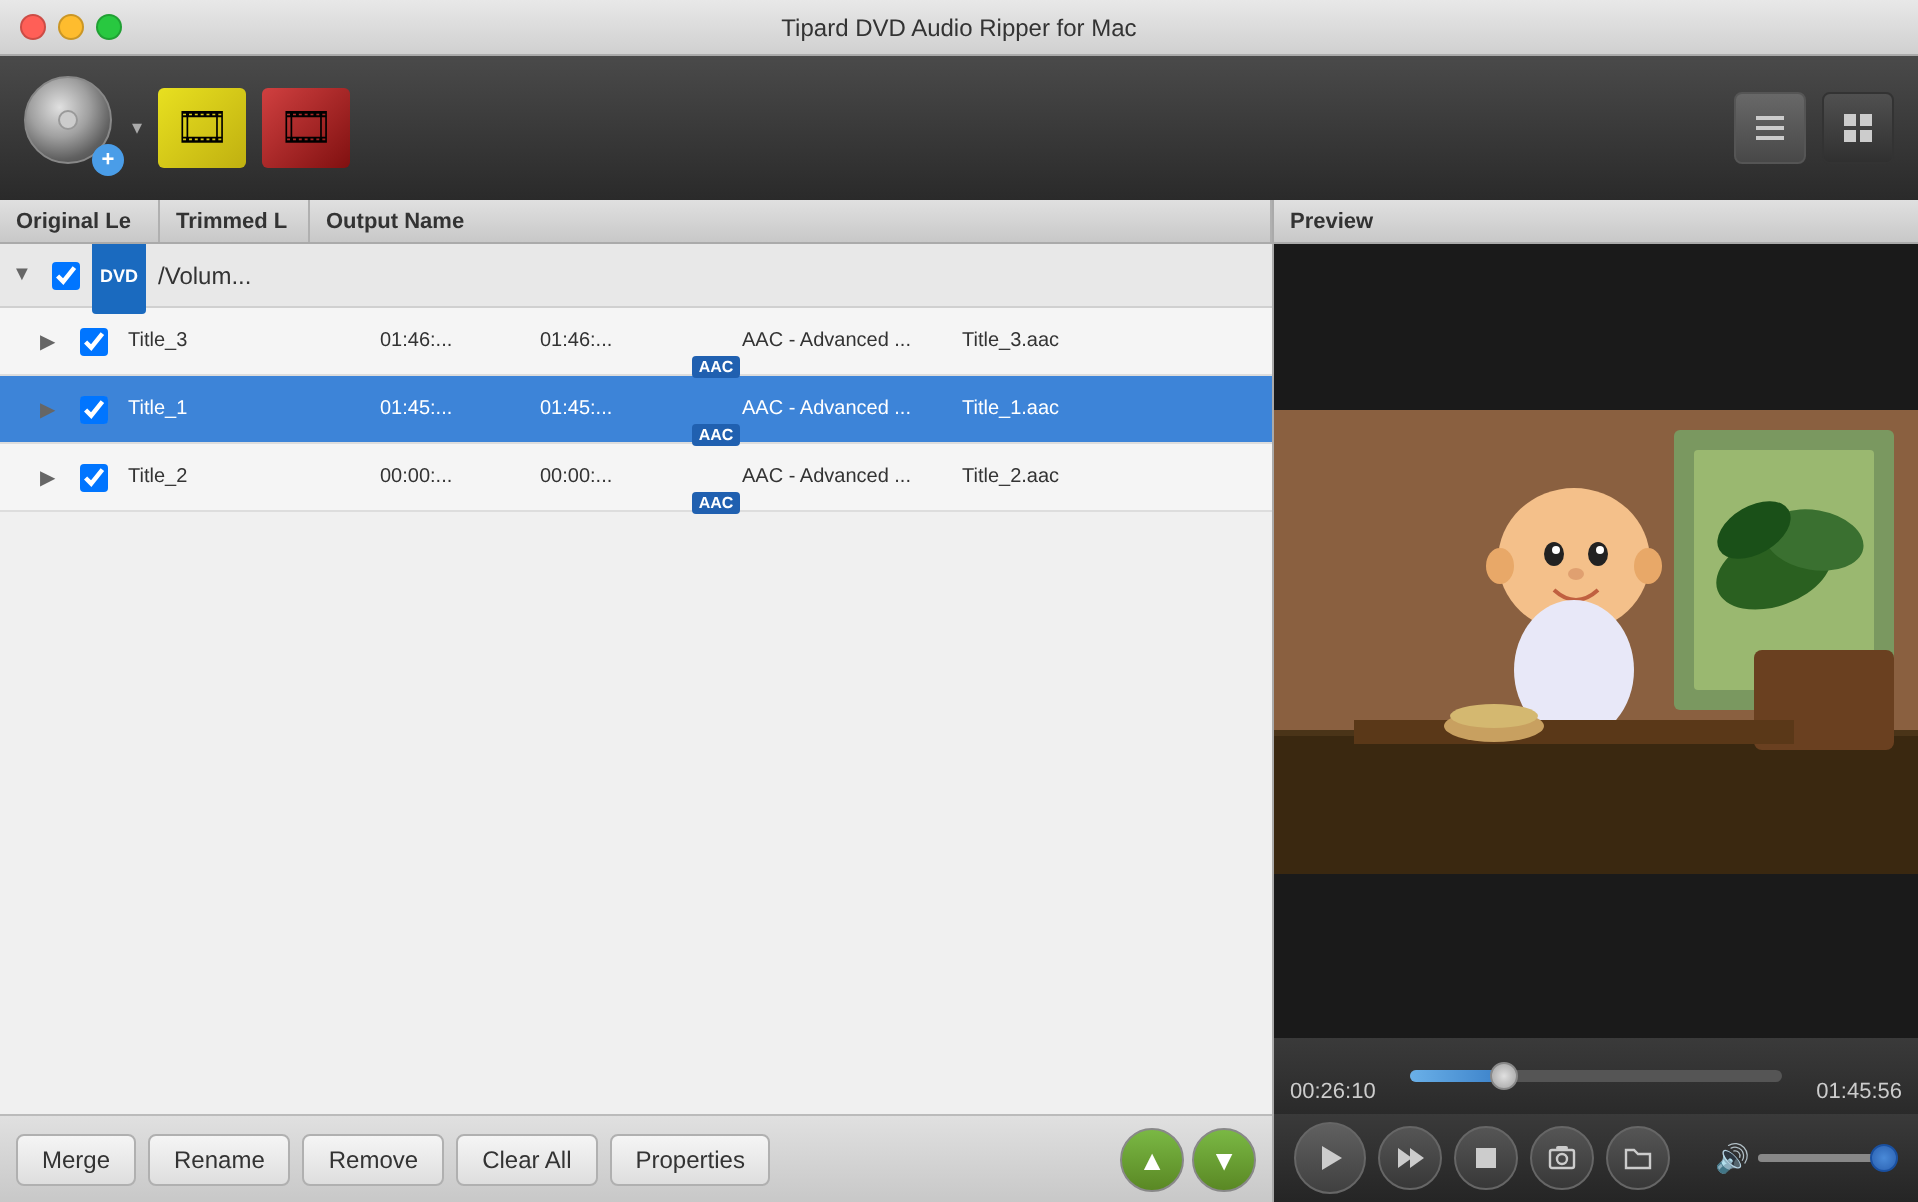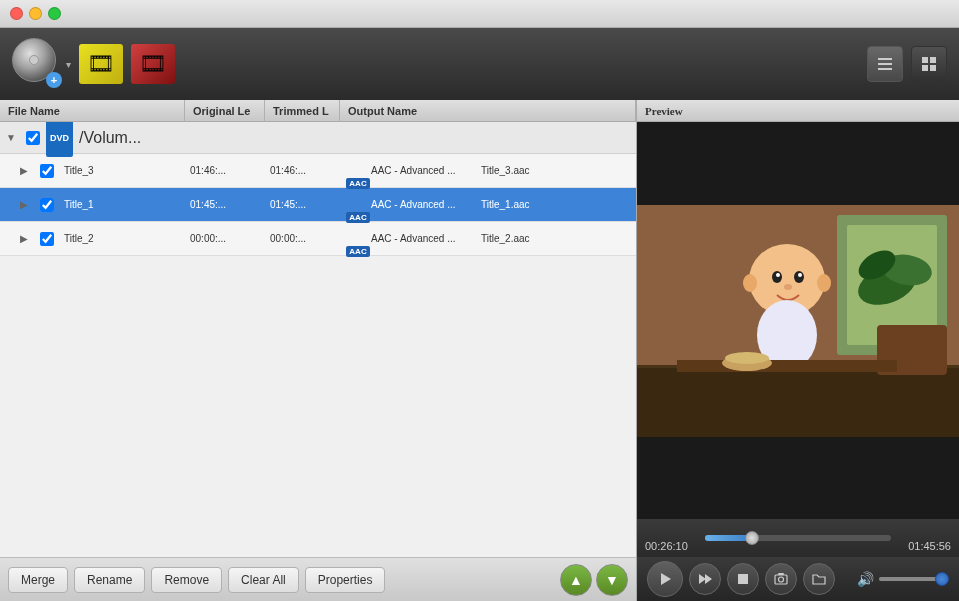--- a/index.html
+++ b/index.html
@@ -211,21 +211,21 @@
     .dvd-badge {
       background: #1a6abf;
       color: white;
       font-size: 9px;
       font-weight: bold;
       padding: 14px 4px;
       border-radius: 2px;
       margin-right: 6px;
     }
     .parent-label {
-      font-size: 16px;
+      font-size: 12px;
       color: #333;
     }
 
     .data-row {
       display: flex;
       align-items: center;
       height: 34px;
       border-bottom: 1px solid #ddd;
       padding: 0 6px;
       background: #f5f5f5;
@@ -316,21 +316,20 @@
     .preview-header {
       height: 22px;
       background: linear-gradient(to bottom, #e0e0e0, #c8c8c8);
       border-bottom: 1px solid #aaa;
       display: flex;
       align-items: center;
       padding: 0 8px;
       font-size: 11px;
       font-weight: 600;
       color: #333;
-      font-family: Liberation Serif, serif;
     }
     .preview-video {
       flex: 1;
       background: #1a1a1a;
       display: flex;
       align-items: center;
       justify-content: center;
       overflow: hidden;
       position: relative;
     }
@@ -431,20 +430,21 @@
   </style>
 </head>
 <body>
 
 <div class="titlebar">
   <div class="titlebar-buttons">
     <div class="titlebar-btn btn-close"></div>
     <div class="titlebar-btn btn-min"></div>
     <div class="titlebar-btn btn-max"></div>
   </div>
+  <span class="titlebar-title">Tipard DVD Audio Ripper for Mac</span>
 </div>
 
 <div class="toolbar">
 
   <div class="toolbar-icon">
     <div class="dvd-icon-wrap">
       <div class="dvd-disc"></div>
       <div class="plus-badge">+</div>
     </div>
     <span class="dropdown-arrow">▾</span>
@@ -479,21 +479,20 @@
       <rect x="10" y="10" width="6" height="6" fill="#ccc"></rect>
     </svg>
   </div>
 </div>
 
 <div class="main-content">
 
   <div class="file-pane">
 
     <div class="table-header">
-      <div class="th th-filename">File Name</div>
       <div class="th th-original">Original Le</div>
       <div class="th th-trimmed">Trimmed L</div>
       <div class="th th-output">Output Name</div>
     </div>
 
     <div class="table-body">
 
       <div class="parent-row">
         <span class="expand-arrow">▼</span>
         <input type="checkbox" class="checkbox" checked="" style="">

